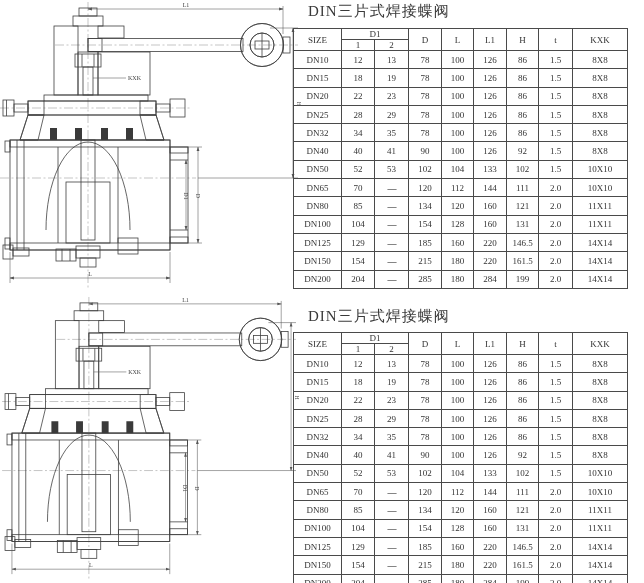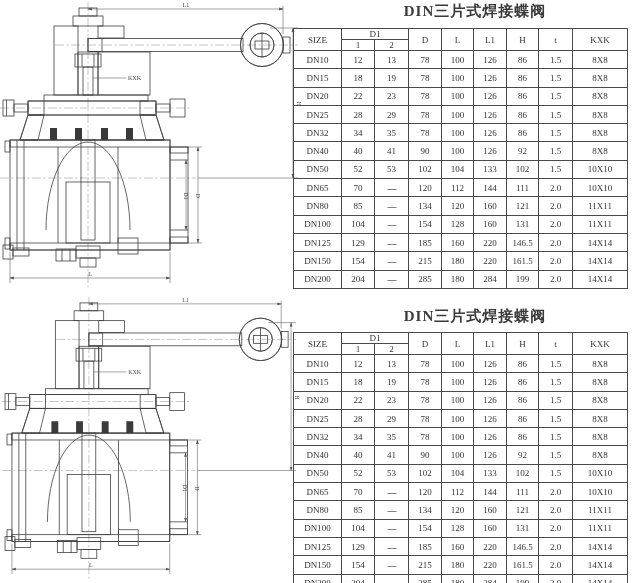--- a/index.html
+++ b/index.html
@@ -8,22 +8,22 @@
     background:#ffffff;
     font-family:"Liberation Serif", serif;
   }
   .drawing-wrap{position:absolute;left:0;}
   .drawing-wrap svg{display:block;}
   .cl{stroke:#8a8a8a;stroke-width:0.5;stroke-dasharray:9 2.5 2 2.5;}
   .ln{stroke:#3f3f3f;stroke-width:0.8;fill:none;}
   .dim{stroke:#555555;stroke-width:0.55;fill:none;}
   .dimtxt{font-family:"Liberation Serif",serif;font-size:6px;fill:#444444;}
   .section-title{
-    position:absolute;left:308px;width:334px;text-align:center;
-    font-size:15px;font-weight:700;color:#3a3a3a;letter-spacing:1px;
+    position:absolute;left:308px;width:334px;text-align:left;
+    font-size:15px;font-weight:400;color:#3a3a3a;letter-spacing:1px;
     font-family:"Liberation Serif",serif;white-space:nowrap;
   }
   table.dims{
     position:absolute;left:293px;width:334px;
     border-collapse:collapse;table-layout:fixed;
     font-family:Liberation Serif, serif;font-size:9px;color:#333333;
   }
   table.dims th, table.dims td{
     border:1px solid #4a4a4a;text-align:center;vertical-align:middle;
     padding:0;font-weight:normal;overflow:hidden;white-space:nowrap;

